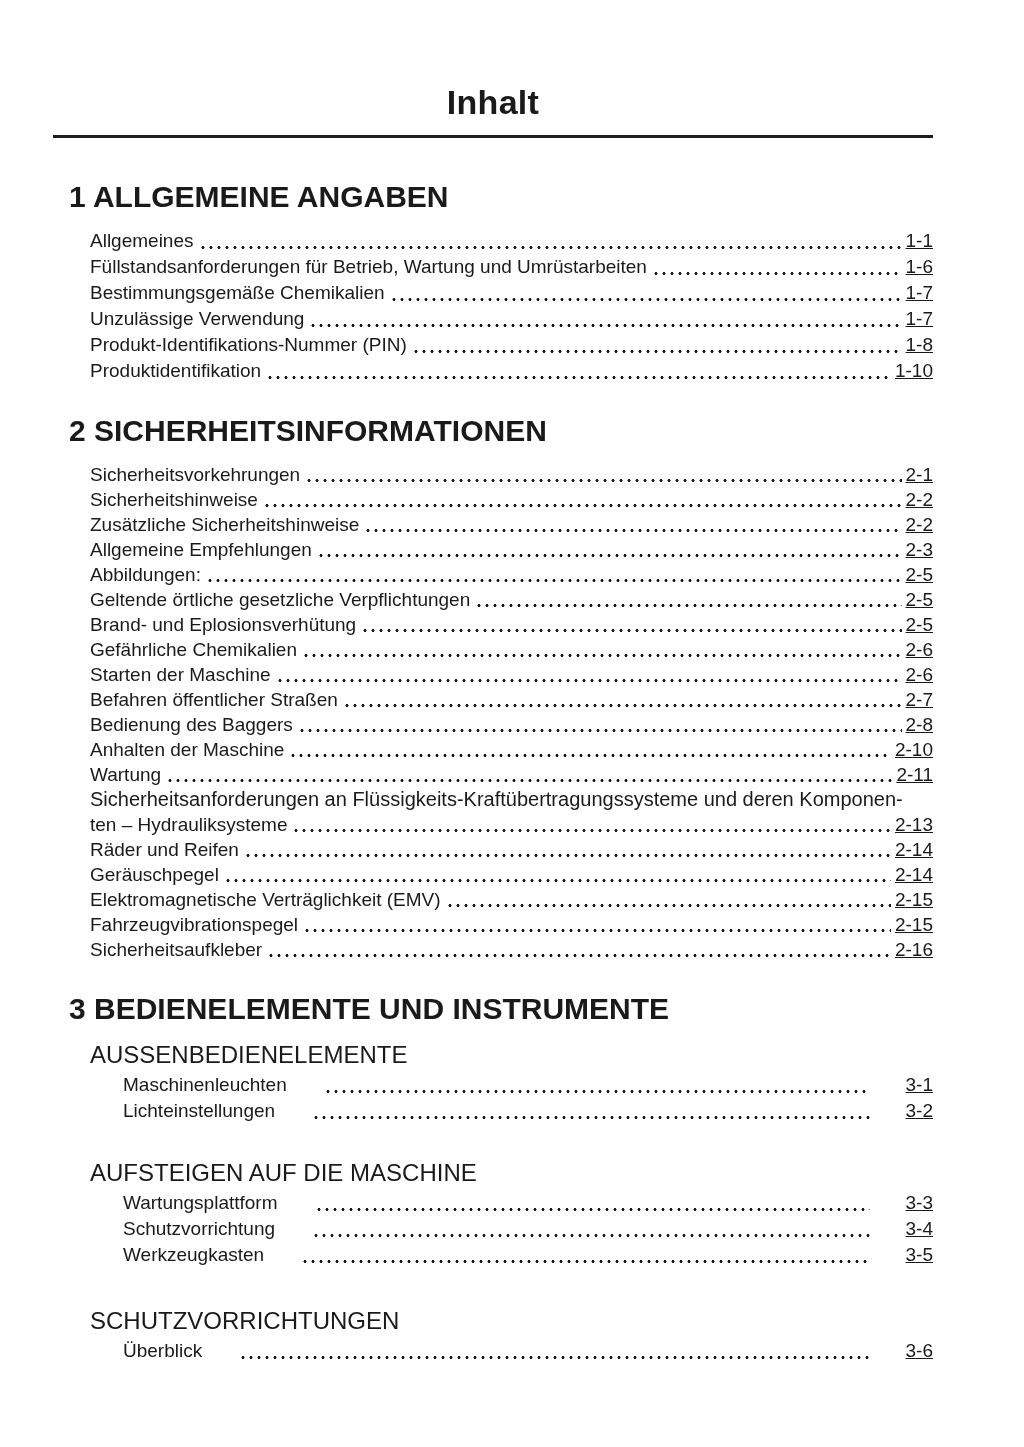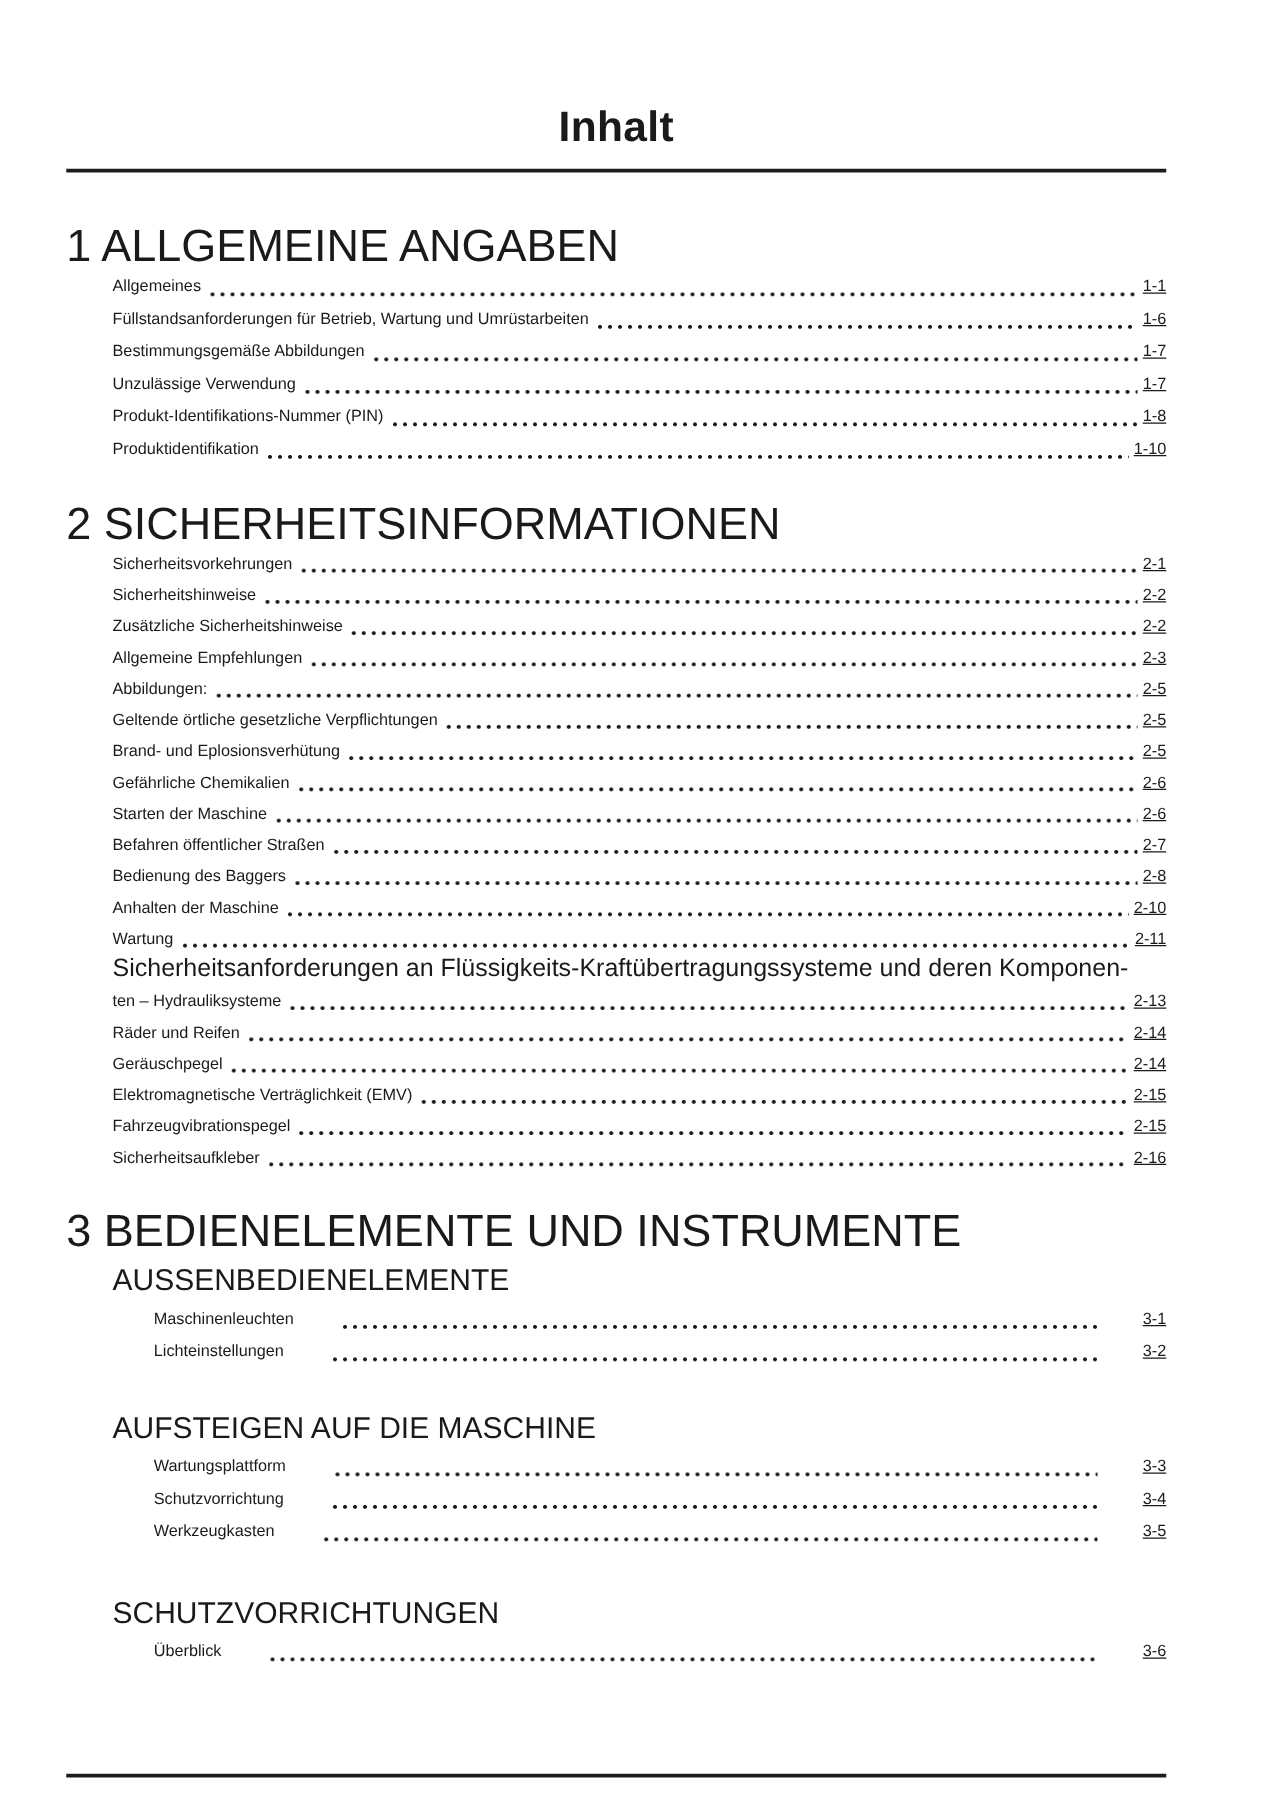--- a/index.html
+++ b/index.html
@@ -36,32 +36,32 @@
     border-top: 3px solid #1d1d1d;
     margin: 0;
   }
   .rule-top { margin-top: 15px; }
   .rule-bottom { margin-top: 85px; }
 
   .section { margin-top: 32px; }
   .section.first { margin-top: 44px; }
 
   .section-heading {
-    font-size: 36px;
-    font-weight: 400;
+    font-size: 30px;
+    font-weight: 700;
     line-height: 30px;
-    margin: 0;
+    margin: 16px;
     white-space: nowrap;
   }
   .entries { margin-top: 4px; }
 
   .entry {
     display: flex;
     align-items: center;
-    font-size: 13px;
+    font-size: 19px;
     line-height: 26px;
     padding-left: 37px;
   }
   .section.s2 .entry { line-height: 25px; }
 
   .lbl { white-space: nowrap; }
   .pg  { white-space: nowrap; text-decoration: underline; }
 
   .dots {
     flex: 1 1 auto;
@@ -110,21 +110,21 @@
         <span class="lbl">Allgemeines</span>
         <span class="dots"></span>
         <span class="pg">1-1</span>
       </div>
       <div class="entry">
         <span class="lbl">Füllstandsanforderungen für Betrieb, Wartung und Umrüstarbeiten</span>
         <span class="dots"></span>
         <span class="pg">1-6</span>
       </div>
       <div class="entry">
-        <span class="lbl">Bestimmungsgemäße Abbildungen</span>
+        <span class="lbl">Bestimmungsgemäße Chemikalien</span>
         <span class="dots"></span>
         <span class="pg">1-7</span>
       </div>
       <div class="entry">
         <span class="lbl">Unzulässige Verwendung</span>
         <span class="dots"></span>
         <span class="pg">1-7</span>
       </div>
       <div class="entry">
         <span class="lbl">Produkt-Identifikations-Nummer (PIN)</span>

